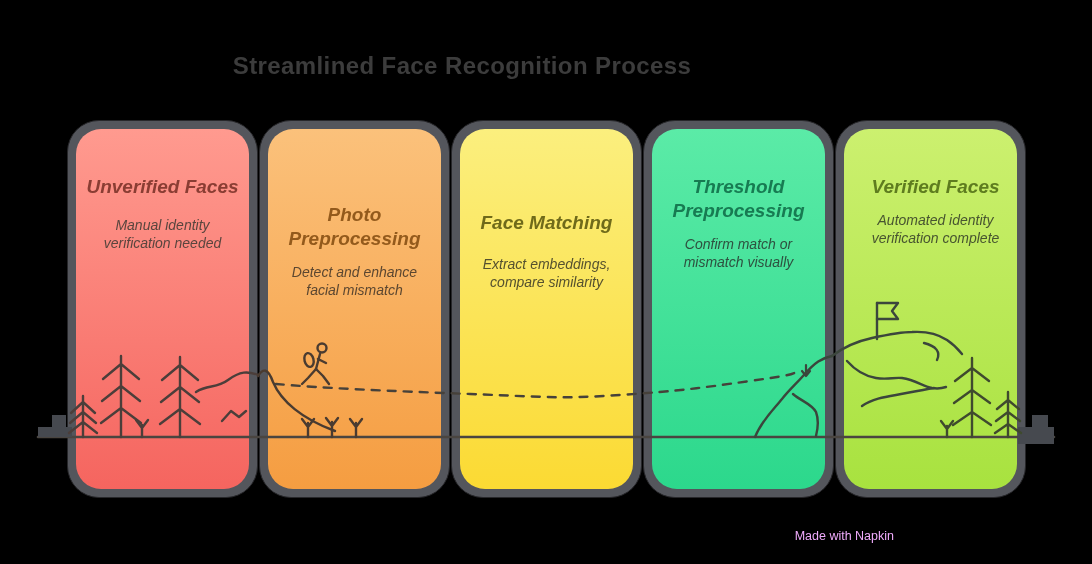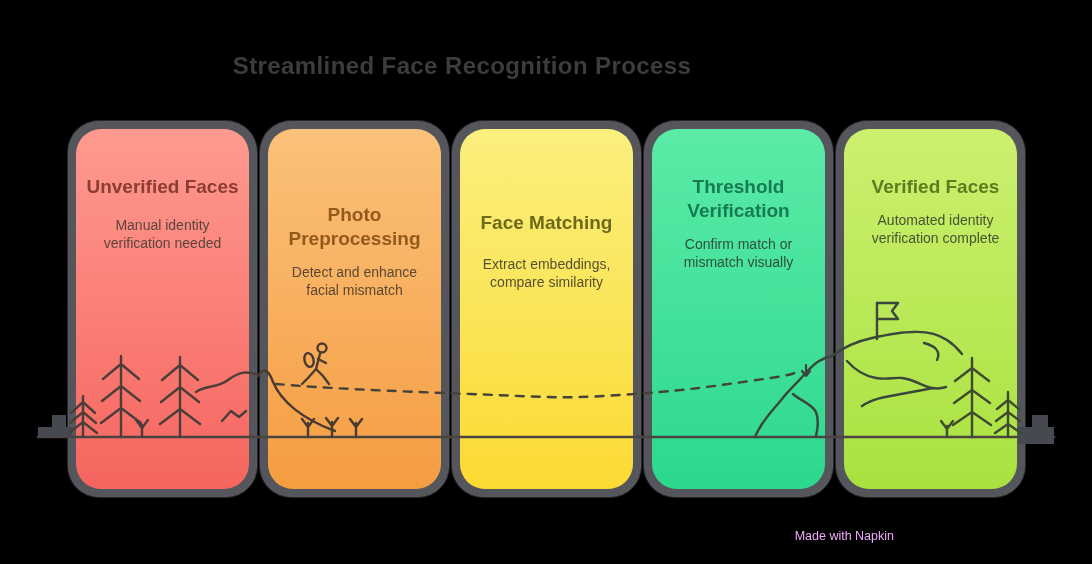--- a/index.html
+++ b/index.html
@@ -4,21 +4,21 @@
 <style>
   html,body{margin:0;padding:0;background:#000;width:1092px;height:564px;overflow:hidden;
     font-family:"Liberation Sans", sans-serif;}
   .canvas{position:relative;width:924px;height:564px;background:#000;}
   .page-title{position:absolute;top:52px;left:0;width:100%;text-align:center;
     font-size:24px;font-weight:bold;color:#3c3c3c;letter-spacing:.4px;}
   .cards{position:absolute;left:67px;top:120px;display:flex;gap:1px;}
   .card-wrap{width:191px;height:378px;background:#54565c;border-radius:32px;
     box-sizing:border-box;padding:8px;border:1px solid #27272a;}
   .card{width:100%;height:100%;border-radius:25px;box-sizing:border-box;
-    padding:46px 6px 0 6px;text-align:center;}
+    padding:46px 6px 0 6px;text-align:center;font-style:italic;}
   .card-title{font-size:19px;font-weight:bold;line-height:1.25;margin:0 0 12px 0;}
   .card-subtitle{font-size:14px;line-height:1.3;}
   .scene{position:absolute;left:0;top:0;width:1092px;height:564px;pointer-events:none;}
   .watermark{position:absolute;right:30px;bottom:21px;font-size:12.5px;color:#f0abfc;}
 </style>
 </head>
 <body>
 
 <div class="canvas">
 
@@ -38,21 +38,21 @@
       </div>
     </div>
     <div class="card-wrap">
       <div class="card" style="background: linear-gradient(rgb(251, 239, 126), rgb(251, 218, 51));">
         <div class="card-title" style="color: rgb(111, 106, 26); margin-top: 36px;">Face Matching</div>
         <div class="card-subtitle" style="color: rgb(85, 81, 47); margin-top: 20px;">Extract embeddings, compare similarity</div>
       </div>
     </div>
     <div class="card-wrap">
       <div class="card" style="background: linear-gradient(rgb(91, 235, 167), rgb(44, 216, 140));">
-        <div class="card-title" style="color: rgb(23, 123, 82);">Threshold Verification</div>
+        <div class="card-title" style="color: rgb(23, 123, 82);">Threshold Preprocessing</div>
         <div class="card-subtitle" style="color: rgb(46, 81, 64);">Confirm match or mismatch visually</div>
       </div>
     </div>
     <div class="card-wrap">
       <div class="card" style="background: linear-gradient(rgb(204, 240, 111), rgb(168, 226, 63)); padding-left: 16px;">
         <div class="card-title" style="color: rgb(94, 124, 31);">Verified Faces</div>
         <div class="card-subtitle" style="color: rgb(72, 85, 48);">Automated identity verification complete</div>
       </div>
     </div>
   </div>

